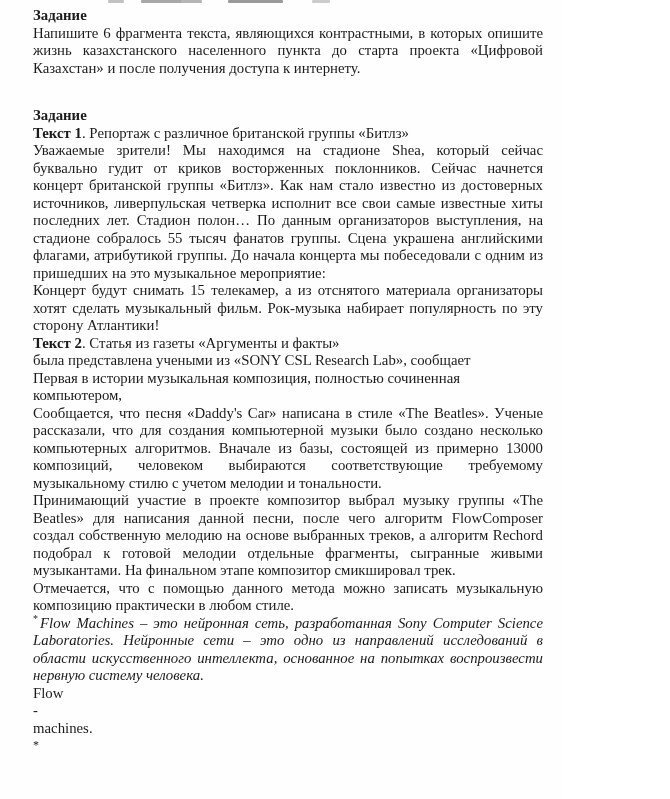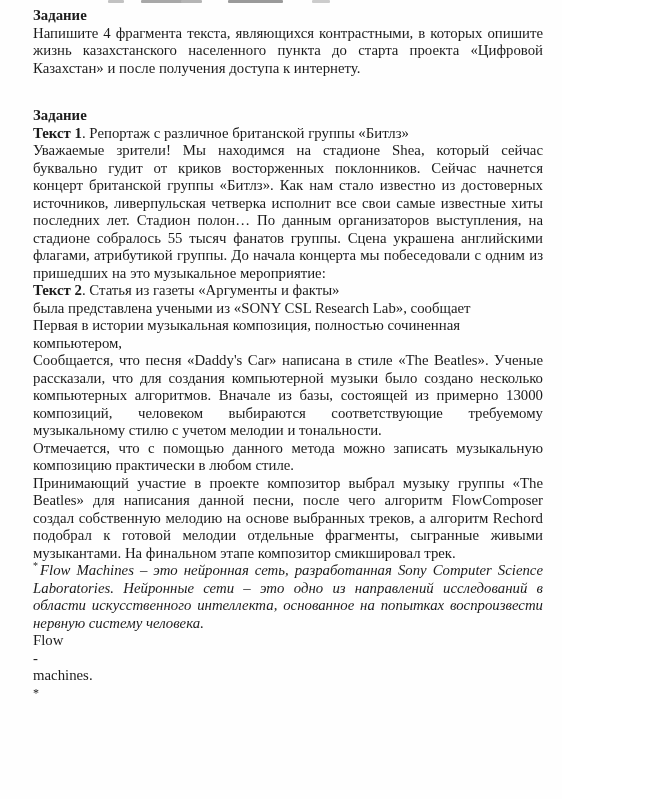--- a/index.html
+++ b/index.html
@@ -63,35 +63,36 @@
 
   <div class="top-remnant">
     <span class="d1"></span>
     <span class="d2"></span>
     <span class="d3"></span>
     <span class="d4"></span>
     <span class="d5"></span>
   </div>
 
   <p class="b">Задание</p>
-  <p>Напишите 4 фрагмента текста, являющихся контрастными, в которых опишите жизнь казахстанского населенного пункта до старта проекта «Цифровой Казахстан» и после получения доступа к интернету.</p>
+  <p>Напишите 6 фрагмента текста, являющихся контрастными, в которых опишите жизнь казахстанского населенного пункта до старта проекта «Цифровой Казахстан» и после получения доступа к интернету.</p>
 
   <div class="vgap"></div>
 
   <p class="b">Задание</p>
 
   <p><span class="b">Текст 1</span><span>. Репортаж с различное британской группы «Битлз»</span></p>
   <p>Уважаемые зрители! Мы находимся на стадионе Shea, который сейчас буквально гудит от криков восторженных поклонников. Сейчас начнется концерт британской группы «Битлз». Как нам стало известно из достоверных источников, ливерпульская четверка исполнит все свои самые известные хиты последних лет. Стадион полон… По данным организаторов выступления, на стадионе собралось 55 тысяч фанатов группы. Сцена украшена английскими флагами, атрибутикой группы. До начала концерта мы побеседовали с одним из пришедших на это музыкальное мероприятие:</p>
+  <p>Концерт будут снимать 15 телекамер, а из отснятого материала организаторы хотят сделать музыкальный фильм. Рок-музыка набирает популярность по эту сторону Атлантики!</p>
 
   <p><span class="b">Текст 2</span><span>. Статья из газеты «Аргументы и факты»</span></p>
   <p class="left">была представлена учеными из «SONY CSL Research Lab», сообщает</p>
   <p class="left">Первая в истории музыкальная композиция, полностью сочиненная компьютером,</p>
   <p>Сообщается, что песня «Daddy's Car» написана в стиле «The Beatles». Ученые рассказали, что для создания компьютерной музыки было создано несколько компьютерных алгоритмов. Вначале из базы, состоящей из примерно 13000 композиций, человеком выбираются соответствующие требуемому музыкальному стилю с учетом мелодии и тональности.</p>
+  <p>Принимающий участие в проекте композитор выбрал музыку группы «The Beatles» для написания данной песни, после чего алгоритм FlowComposer создал собственную мелодию на основе выбранных треков, а алгоритм Rechord подобрал к готовой мелодии отдельные фрагменты, сыгранные живыми музыкантами. На финальном этапе композитор смикшировал трек.</p>
   <p>Отмечается, что с помощью данного метода можно записать музыкальную композицию практически в любом стиле.</p>
-  <p>Принимающий участие в проекте композитор выбрал музыку группы «The Beatles» для написания данной песни, после чего алгоритм FlowComposer создал собственную мелодию на основе выбранных треков, а алгоритм Rechord подобрал к готовой мелодии отдельные фрагменты, сыгранные живыми музыкантами. На финальном этапе композитор смикшировал трек.</p>
 
   <p class="footnote"><sup>*</sup><span class="it">Flow Machines – это нейронная сеть, разработанная Sony Computer Science Laboratories. Нейронные сети – это одно из направлений исследований в области искусственного интеллекта, основанное на попытках воспроизвести нервную систему человека.</span></p>
 
   <p class="left">Flow</p>
   <p class="left">-</p>
   <p class="left">machines.</p>
   <p class="left tail-star">*</p>
 
 </div>
 

